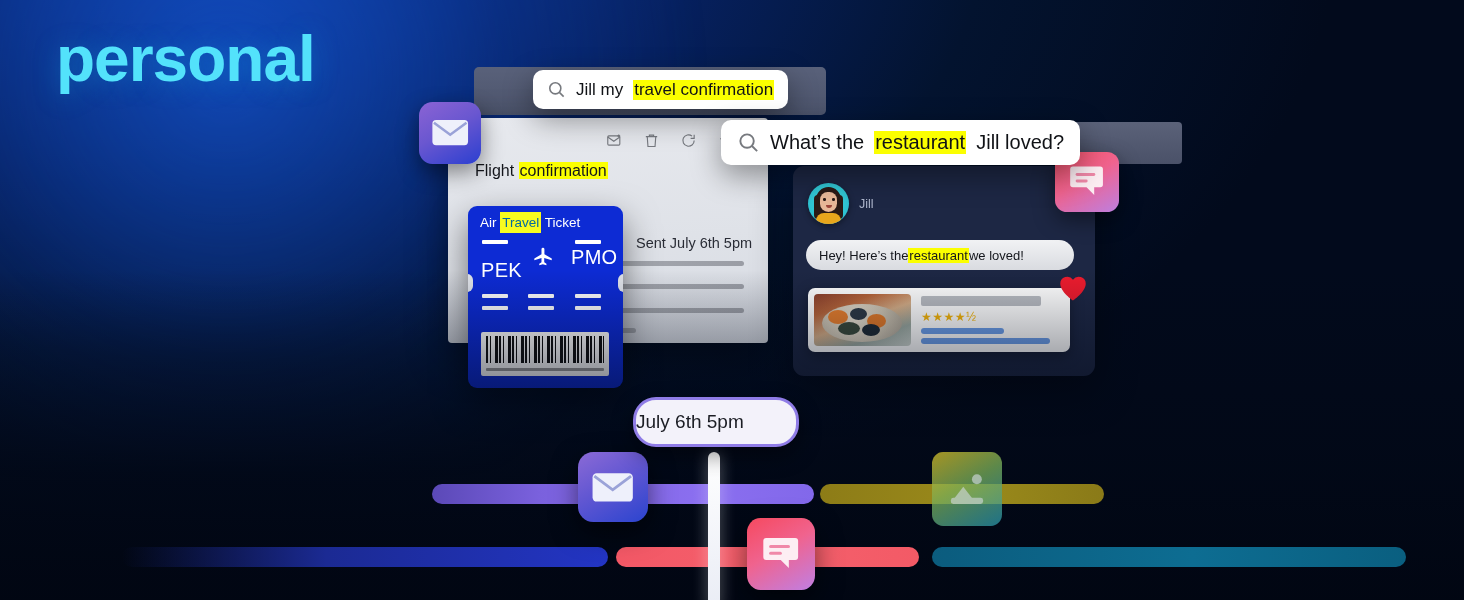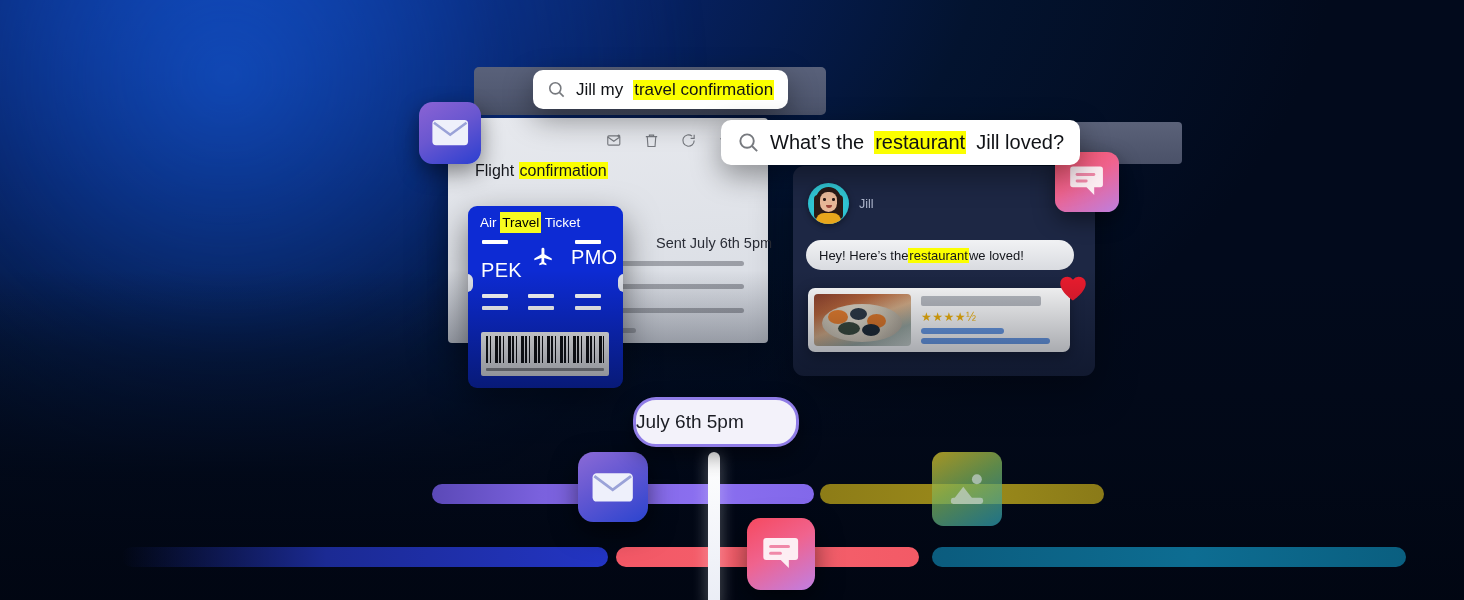--- a/index.html
+++ b/index.html
@@ -60,21 +60,21 @@
   }
   .tb-ico{width:17px;height:17px;opacity:.62;}
   .tb-ico svg{display:block;width:100%;height:100%;}
   .mail-subject{
     position:absolute;left:27px;top:44px;
     font-size:16px;color:#14161c;white-space:nowrap;
   }
   .hl{background:#fbff00;padding:0 1px;}
   .mail-sent{
     position:absolute;left:188px;top:117px;
-    font-size:14.5px;color:#2a2d36;white-space:nowrap;margin-left:20px;
+    font-size:14.5px;color:#2a2d36;white-space:nowrap;
   }
   .mail-line{
     position:absolute;height:5px;border-radius:3px;
     background:linear-gradient(90deg,#a4a7ae,#9a9da5);
   }
   .ml1{left:166px;top:143px;width:130px;}
   .ml2{left:146px;top:166px;width:150px;}
   .ml3{left:166px;top:190px;width:130px;}
   .ml4{left:166px;top:210px;width:22px;background:#a9acb3;}
 
@@ -87,21 +87,21 @@
   }
   .ticket-notch{
     position:absolute;width:12px;height:18px;background:#dfe2e8;
     top:68px;border-radius:10px;
   }
   .notch-l{left:-7px;}
   .notch-r{right:-7px;}
   .ticket-title{
     position:absolute;left:12px;top:9px;font-size:13.5px;color:#fff;white-space:nowrap;
   }
-  .ticket-title .hl2{background:#f7fb1f;color:#000000;padding:3px 2px;}
+  .ticket-title .hl2{background:#f7fb1f;color:#0369a1;padding:3px 2px;}
   .t-dash{position:absolute;height:4px;background:#fff;border-radius:1px;}
   .td1{left:14px;top:34px;width:26px;}
   .td2{left:107px;top:34px;width:26px;}
   .iata{
     position:absolute;top:40px;font-size:20px;color:#fff;letter-spacing:.3px;
   }
   .iata-l{left:13px;margin-top:13px;}
   .iata-r{left:103px;}
   .plane{position:absolute;left:62px;top:40px;width:27px;height:22px;color:#fff;}
   .plane svg{width:100%;height:100%;display:block;}
@@ -249,20 +249,21 @@
 </style>
 </head>
 <body>
 
 <div class="stage">
 
   <div class="bg-base"></div>
   <div class="bg-glow"></div>
 
   <div class="headline">
+    <span>personal</span>
   </div>
 
   <div class="panel-back-top"></div>
   <div class="panel-back-right"></div>
 
   <div class="mailwin">
     <div class="mailwin-toolbar">
       <span class="tb-ico">
         <svg viewBox="0 0 24 24" fill="none" stroke="#33363d" stroke-width="1.6">
           <rect x="2.5" y="5.5" width="17" height="13" rx="1.6"></rect>

